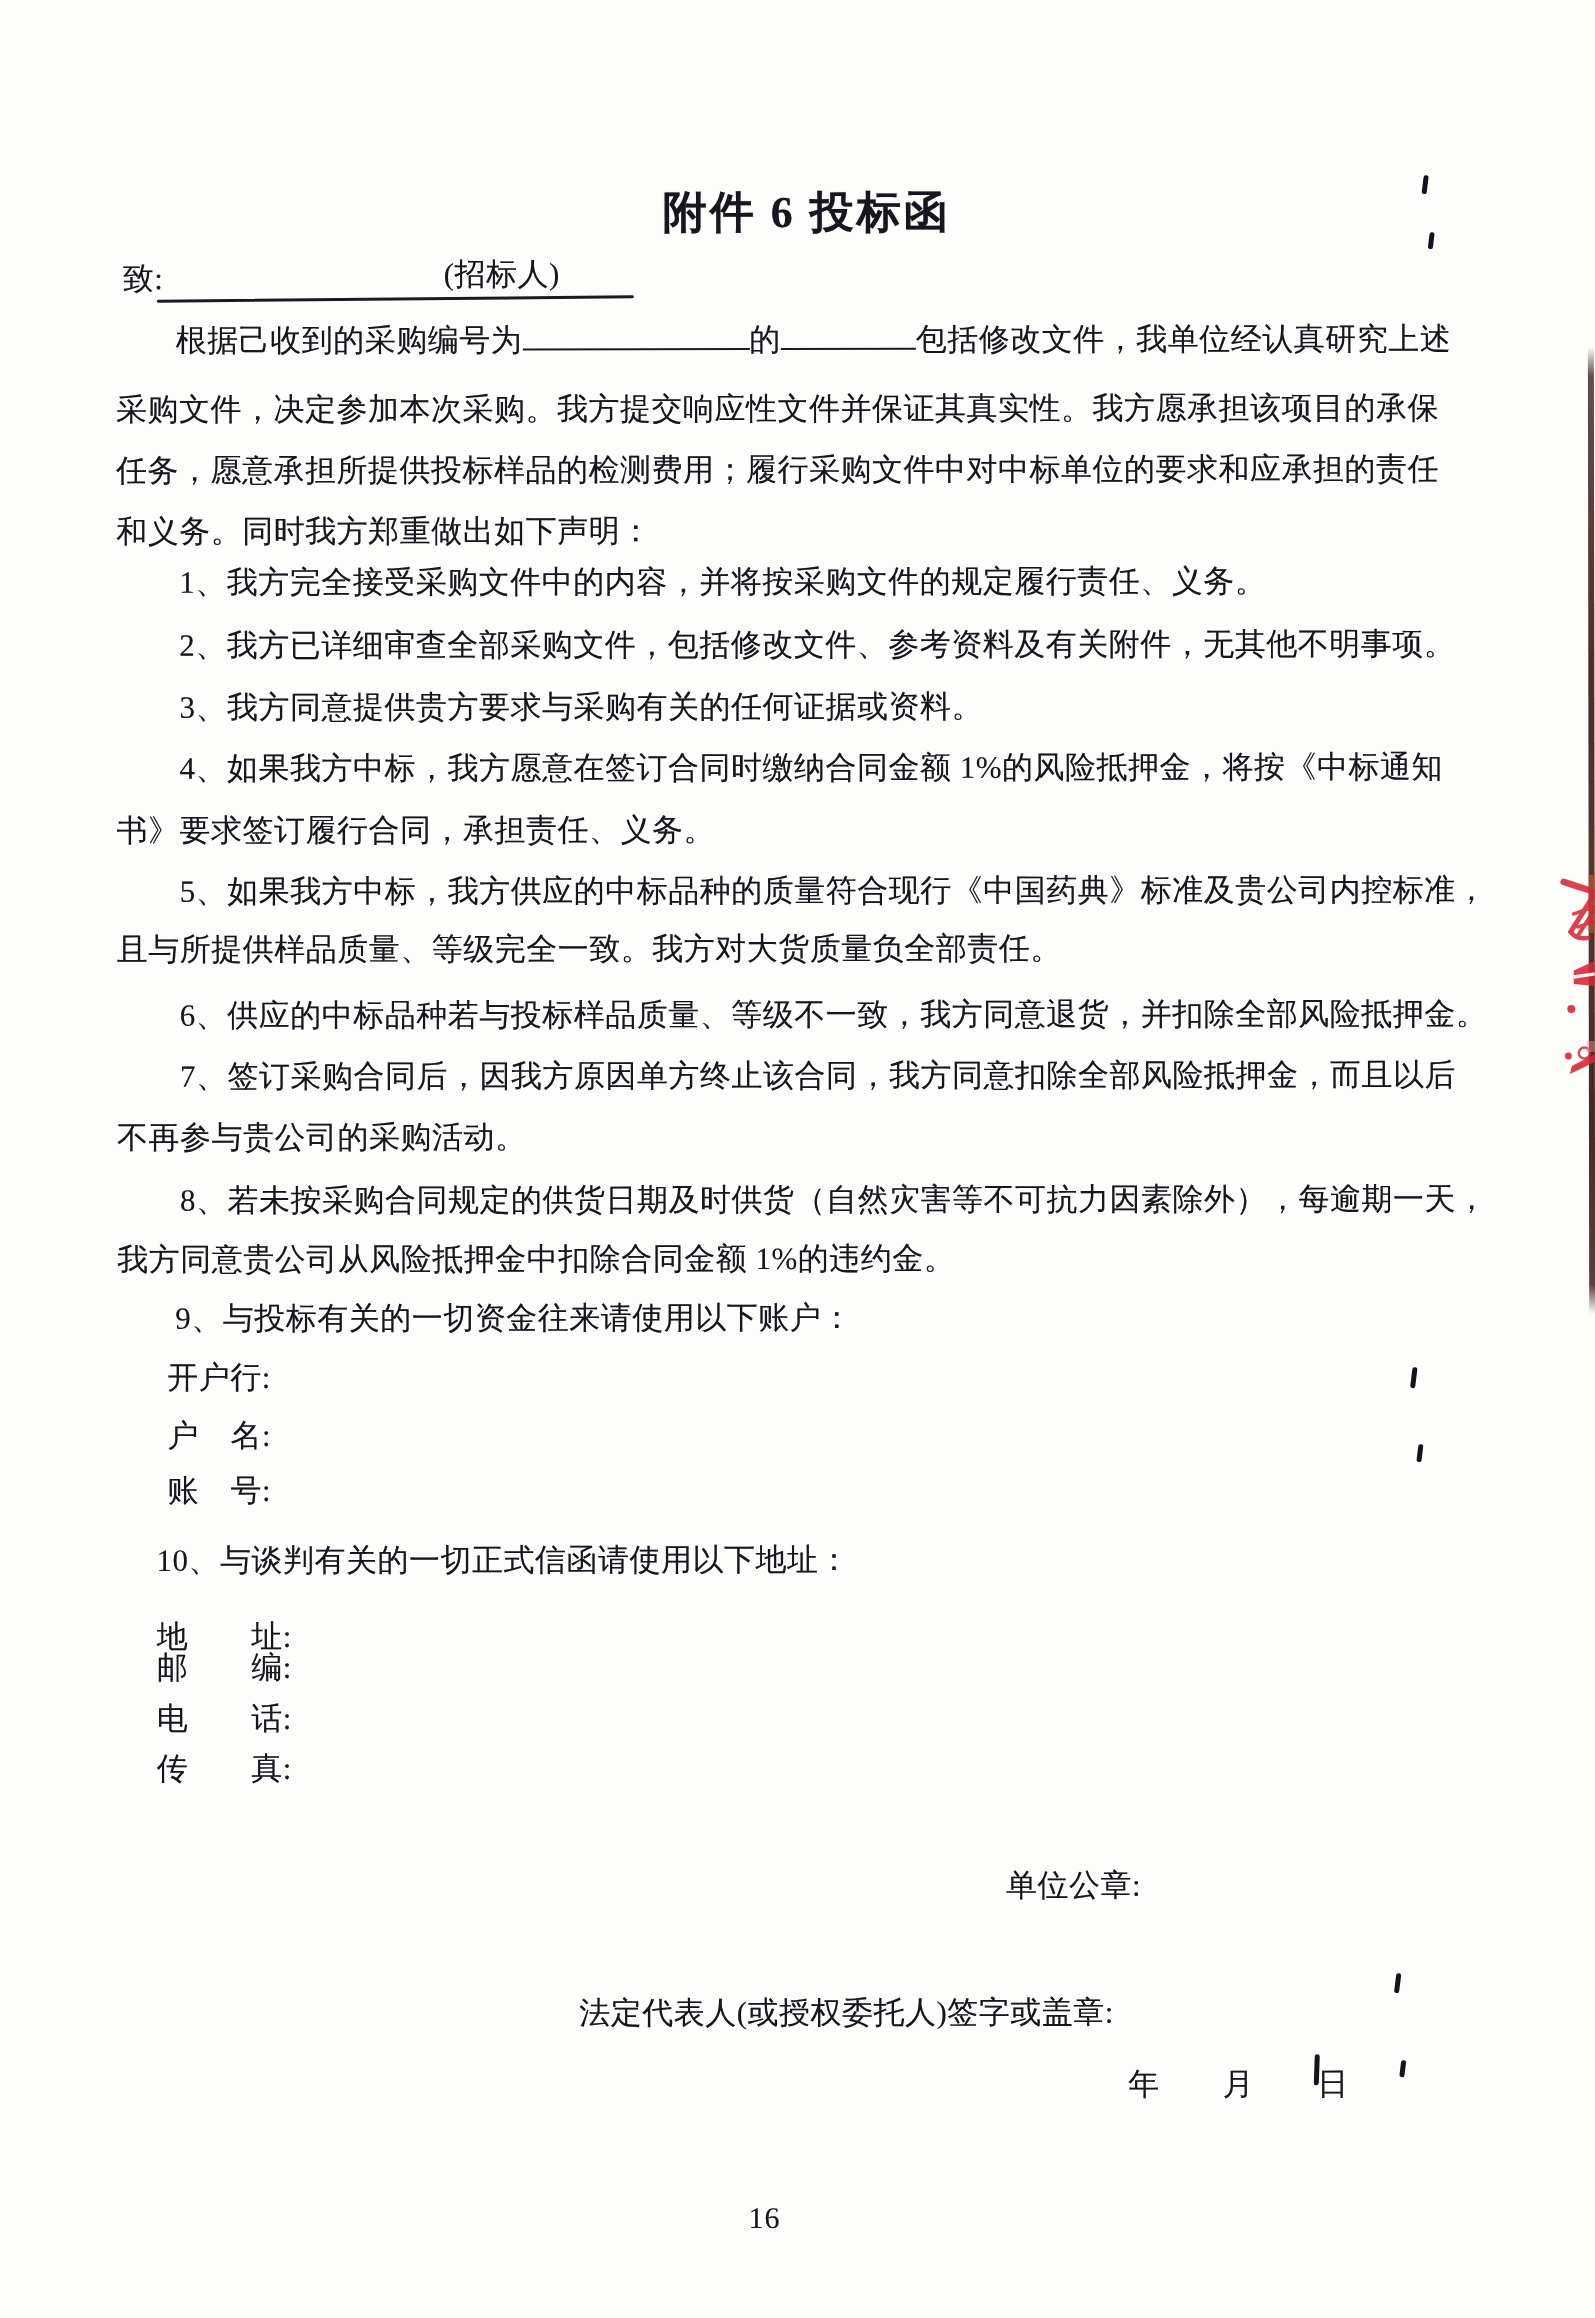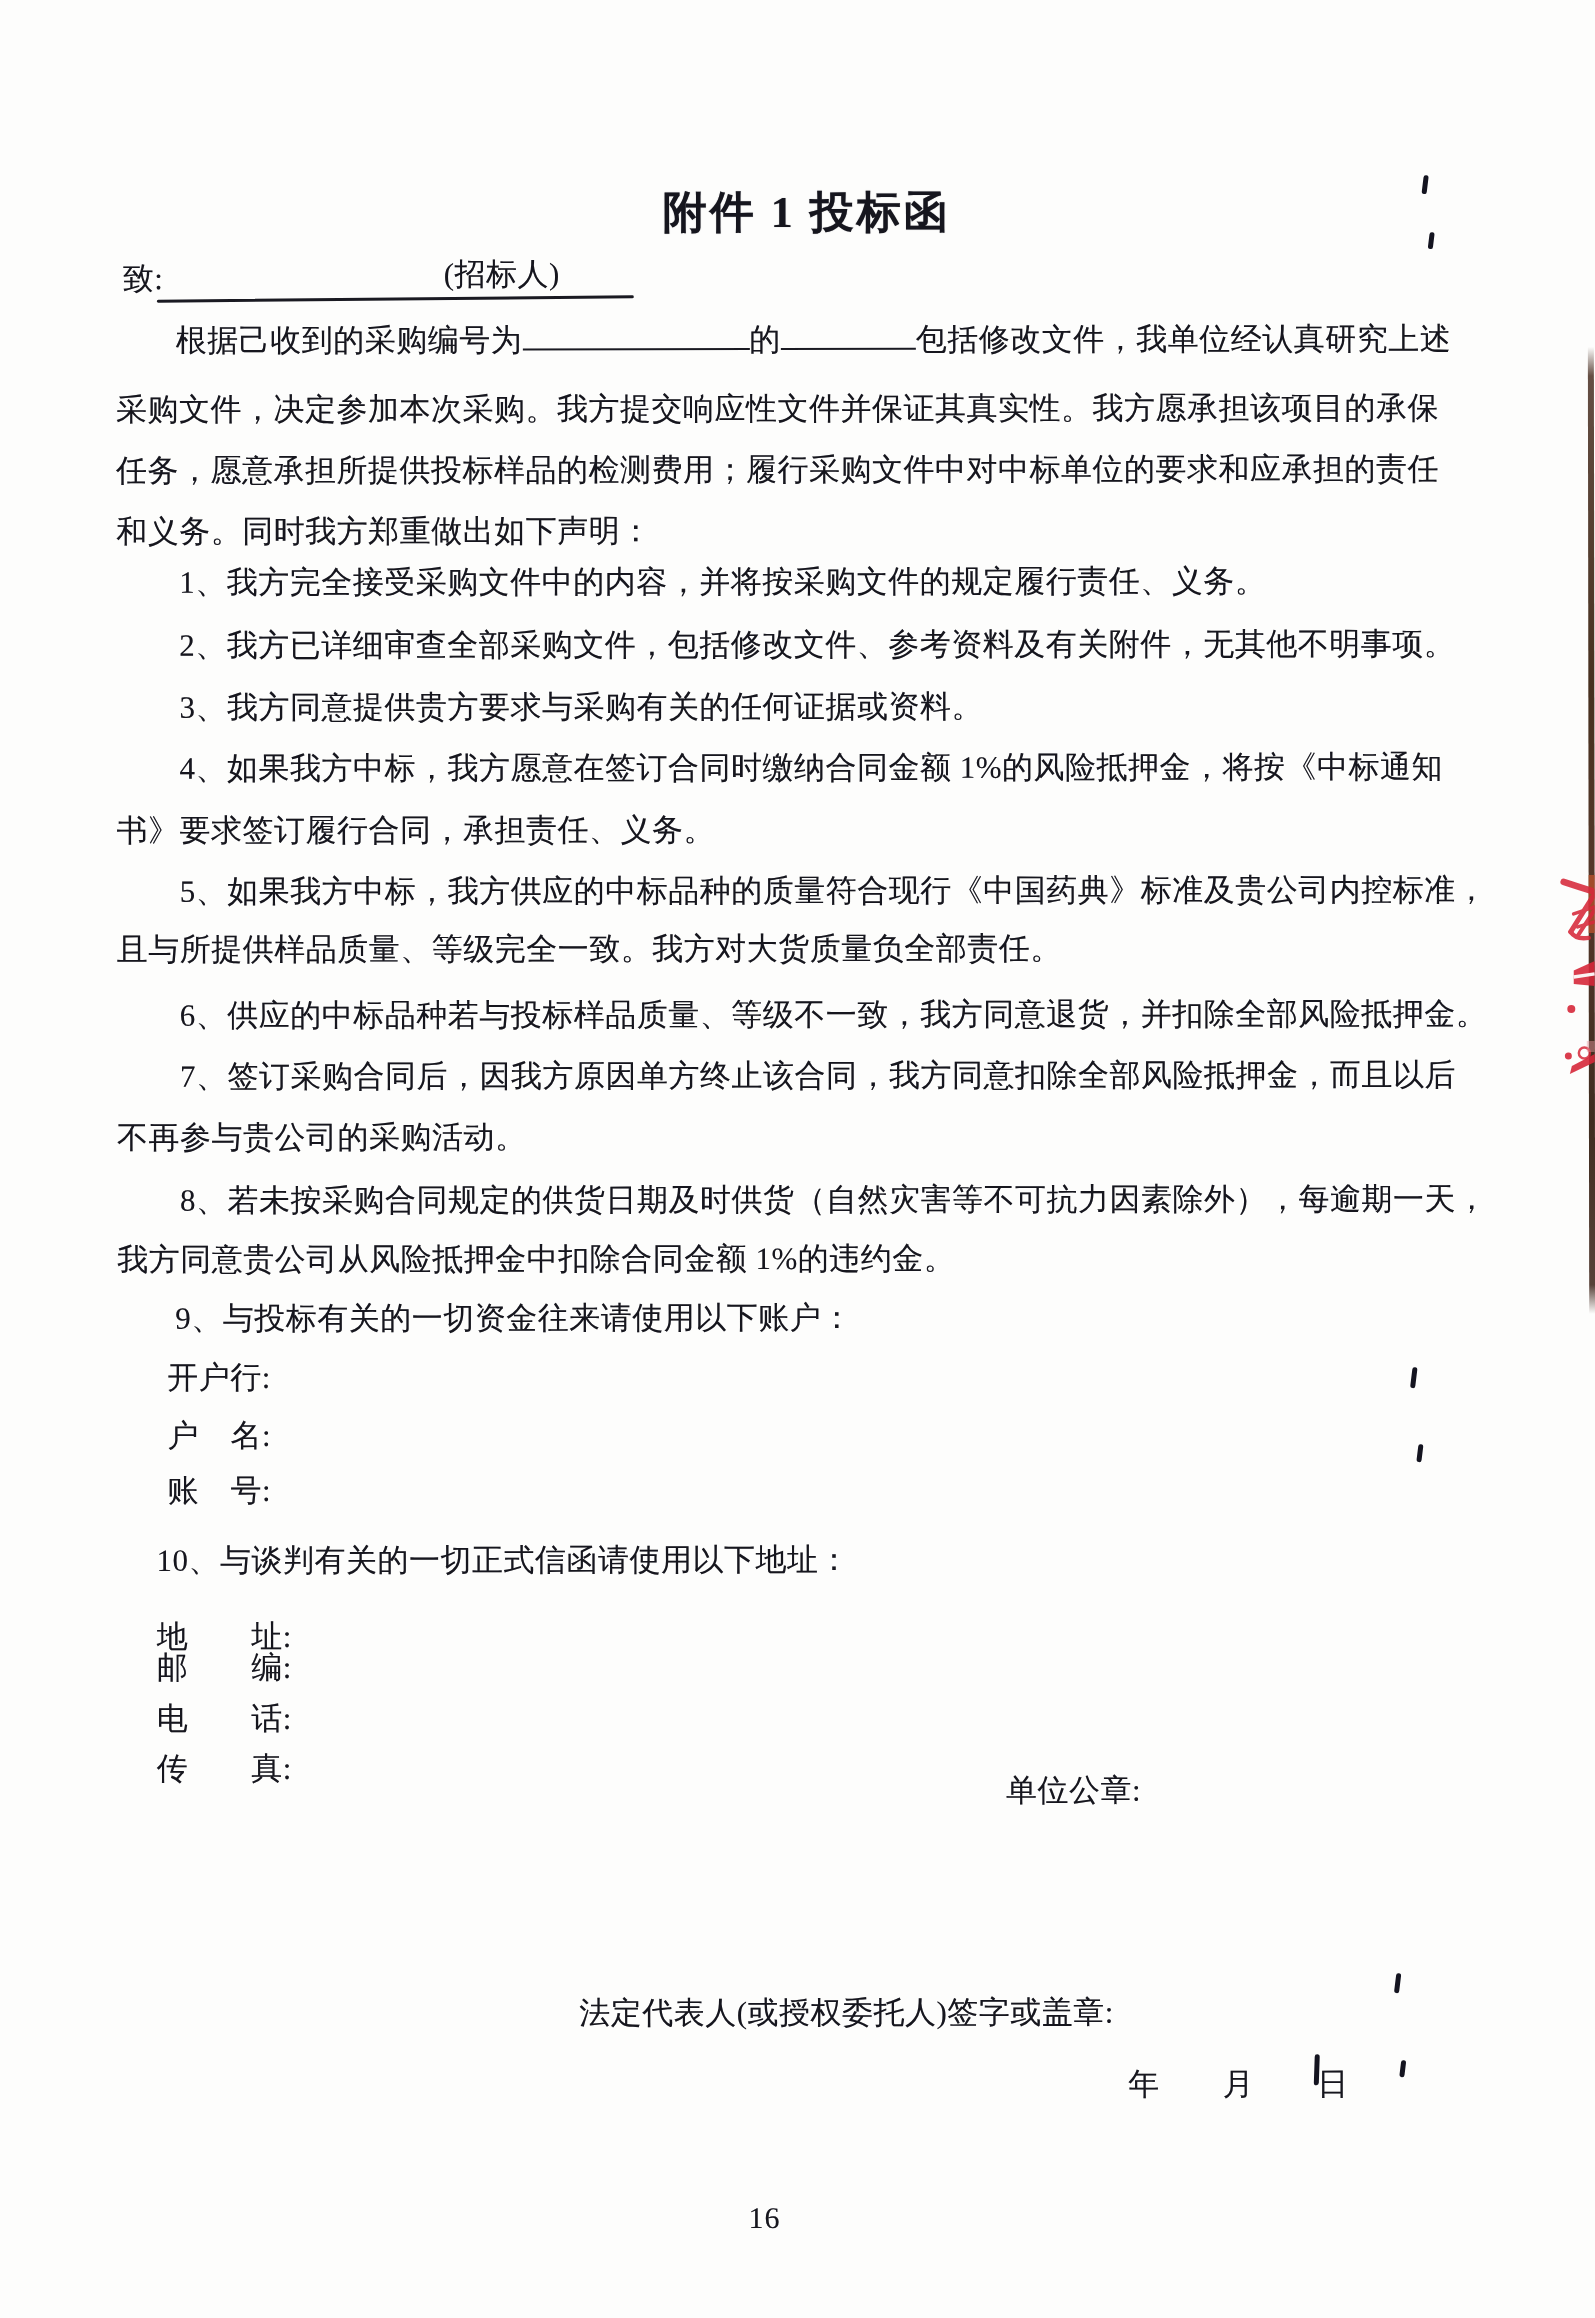--- a/index.html
+++ b/index.html
@@ -65,21 +65,21 @@
   }
   .stamp-svg{position:absolute;left:1545px;top:848px;}
   .pagenum{font-size:30px;letter-spacing:1px;margin-top:32px;}
 </style>
 </head>
 <body>
 
 <div class="page">
   <div class="content">
 
-    <div class="line title" style="left:664px;top:183px;">附件 1 投标函</div>
+    <div class="line title" style="left:664px;top:183px;">附件 6 投标函</div>
 
     <div class="line" style="left:124px;top:257px;">致:</div>
     <div class="rule" style="left:158px;top:297px;width:477px;transform:rotate(-0.45deg);"></div>
     <div class="line" style="left:445px;top:253px;">(招标人)</div>
 
     <div class="line" style="left:177px;top:319px;">
       <span>根据己收到的采购编号为</span><span class="blank" style="width:227px;"></span><span>的</span><span class="blank" style="width:135px;"></span><span>包括修改文件，我单位经认真研究上述</span>
     </div>
     <div class="line" style="left:117px;top:388px;">采购文件，决定参加本次采购。我方提交响应性文件并保证其真实性。我方愿承担该项目的承保</div>
     <div class="line" style="left:117px;top:449px;">任务，愿意承担所提供投标样品的检测费用；履行采购文件中对中标单位的要求和应承担的责任</div>
@@ -103,21 +103,21 @@
     <div class="line" style="left:167px;top:1414px;">户　名:</div>
     <div class="line" style="left:167px;top:1469px;">账　号:</div>
 
     <div class="line" style="left:156px;top:1539px;">10、与谈判有关的一切正式信函请使用以下地址：</div>
 
     <div class="line" style="left:156px;top:1595px;margin-top:20px;">地　　址:</div>
     <div class="line" style="left:156px;top:1646px;">邮　　编:</div>
     <div class="line" style="left:156px;top:1697px;">电　　话:</div>
     <div class="line" style="left:156px;top:1747px;">传　　真:</div>
 
-    <div class="line" style="left:1005px;top:1770px;text-align:center;">单位公章:</div>
+    <div class="line" style="left:1005px;top:1865px;text-align:center;">单位公章:</div>
     <div class="line" style="left:578px;top:1992px;">法定代表人(或授权委托人)签字或盖章:</div>
     <div class="line" style="left:1127px;top:2064px;">年　　月　　日</div>
 
     <div class="line pagenum" style="left:747px;top:2169px;">16</div>
 
     <div class="tick" style="left:1424px;top:176px;"></div>
     <div class="tick" style="left:1430px;top:233px;height:17px;"></div>
     <div class="tick" style="left:1411px;top:1368px;height:21px;"></div>
     <div class="tick" style="left:1417px;top:1445px;height:18px;"></div>
     <div class="tick" style="left:1394px;top:1974px;height:20px;"></div>

